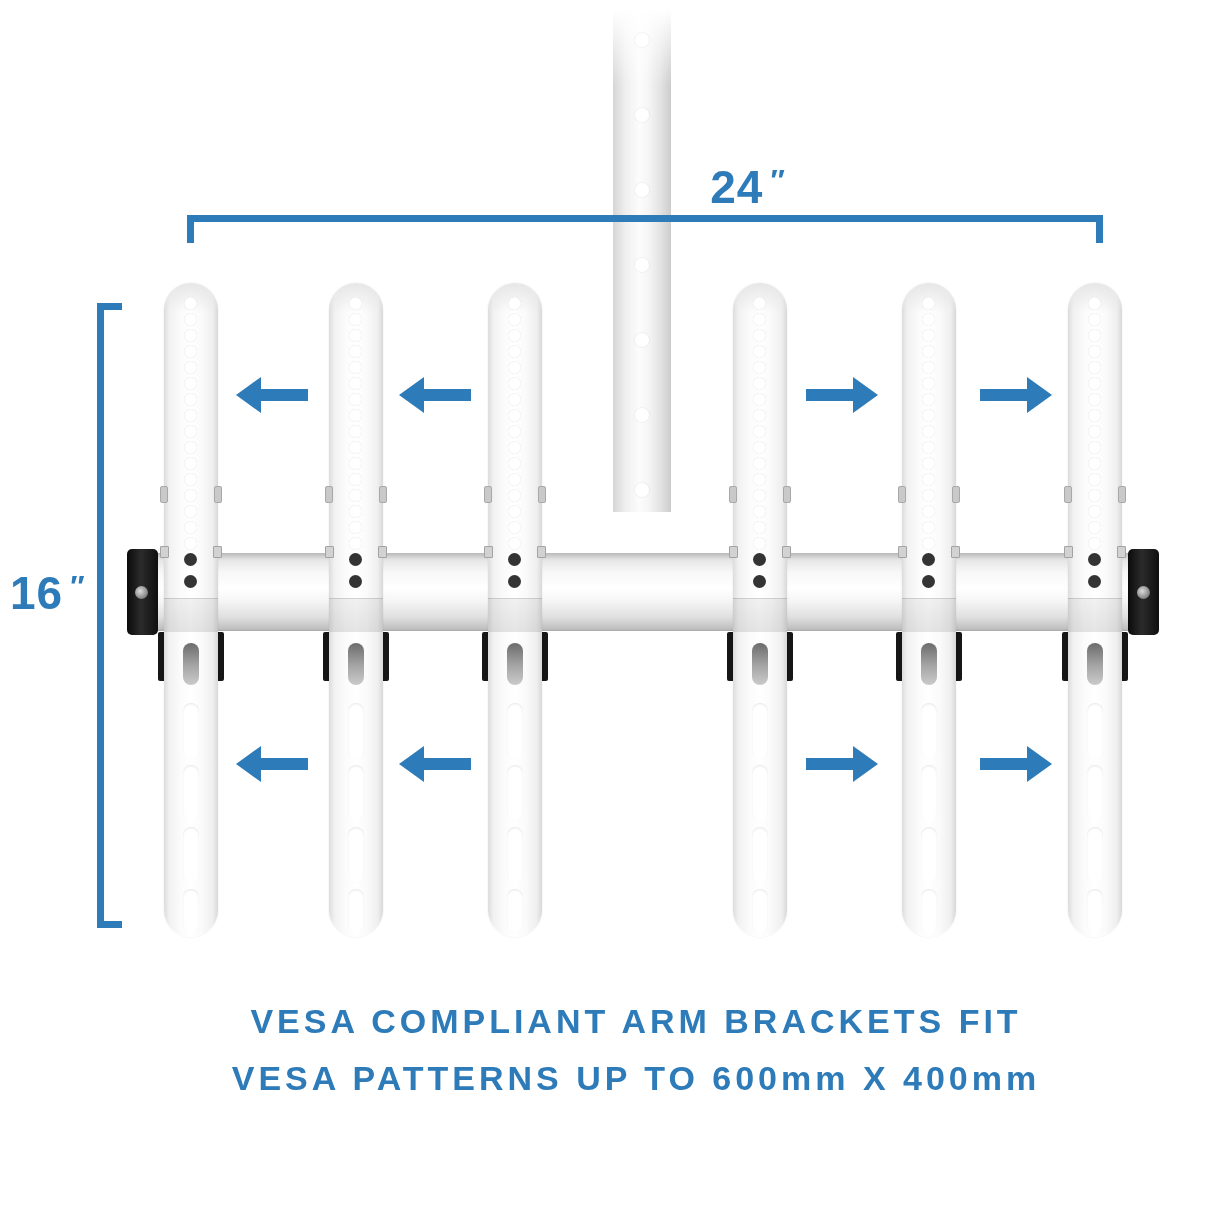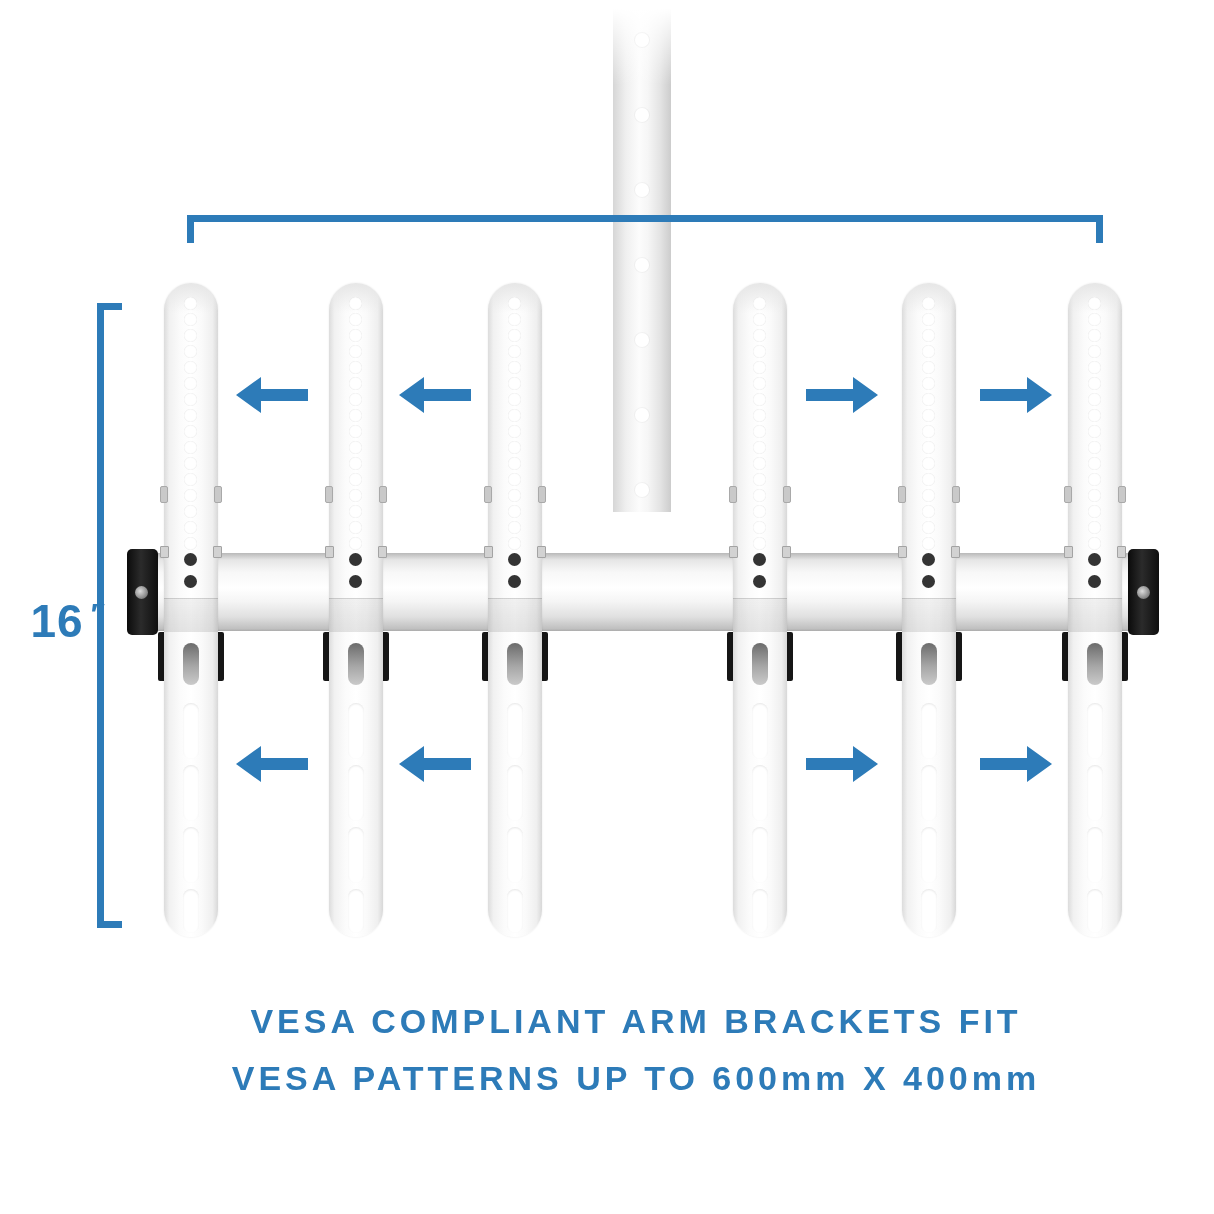--- a/index.html
+++ b/index.html
@@ -20,21 +20,21 @@
   #dim24-line{left:187px;top:215px;width:916px;height:7px;}
   #dim24-tickL{left:187px;top:215px;width:7px;height:28px;}
   #dim24-tickR{left:1096px;top:215px;width:7px;height:28px;}
   #dim16-line{left:97px;top:303px;width:7px;height:625px;}
   #dim16-tickT{left:97px;top:303px;width:25px;height:7px;}
   #dim16-tickB{left:97px;top:921px;width:25px;height:7px;}
   .dim-label{position:absolute;color:var(--accent);font-weight:bold;font-size:46px;z-index:6;
     letter-spacing:1px;white-space:nowrap;}
   .dim-label .prime{font-size:30px;vertical-align:13px;margin-left:7px;}
   #label24{left:683px;top:160px;width:130px;text-align:center;}
-  #label16{left:10px;top:594px;width:96px;text-align:right;}
+  #label16{left:10px;top:566px;width:96px;text-align:left;}
   
   .bar{position:absolute;left:150px;top:553px;width:982px;height:78px;z-index:2;
     background:linear-gradient(180deg,#b9b9b9 0%,#e6e6e6 9%,#f8f8f8 25%,#ffffff 45%,#f5f5f5 62%,#e0e0e0 82%,#c0c0c0 97%,#ababab 100%);}
   
   .cap{position:absolute;top:549px;width:31px;height:86px;border-radius:5px;z-index:3;
     background:linear-gradient(90deg,#0b0b0b,#2b2b2b 45%,#0f0f0f);}
   #capL{left:127px;} #capR{left:1128px;}
   .screw{position:absolute;top:37px;width:13px;height:13px;border-radius:50%;
     background:radial-gradient(circle at 40% 40%,#dcdcdc,#8d8d8d 60%,#565656);}
   #capL .screw{left:8px;} #capR .screw{left:9px;}
@@ -92,20 +92,21 @@
       <div class="pole-hole" style="top: 183px;"></div>
       <div class="pole-hole" style="top: 258px;"></div>
       <div class="pole-hole" style="top: 333px;"></div>
       <div class="pole-hole" style="top: 408px;"></div>
       <div class="pole-hole" style="top: 483px;"></div>
     </div>
 
   <div class="dim" id="dim24-line"></div>
   <div class="dim" id="dim24-tickL"></div>
   <div class="dim" id="dim24-tickR"></div>
+  <div class="dim-label" id="label24"><span>24</span><span class="prime">″</span></div>
 
   <div class="dim" id="dim16-line"></div>
   <div class="dim" id="dim16-tickT"></div>
   <div class="dim" id="dim16-tickB"></div>
   <div class="dim-label" id="label16"><span>16</span><span class="prime">″</span></div>
 
   <div class="bar"></div>
   <div class="cap" id="capL">
     <div class="screw"></div>
   </div>

